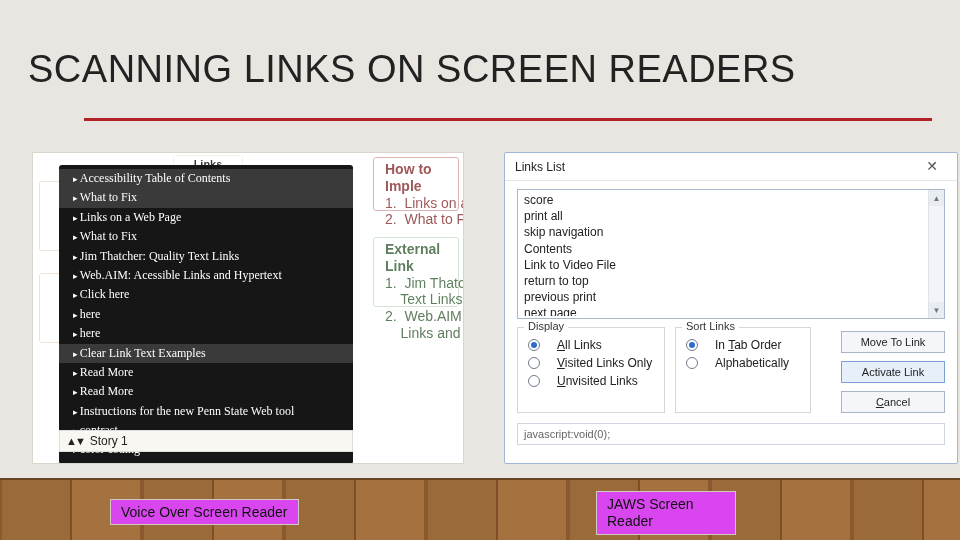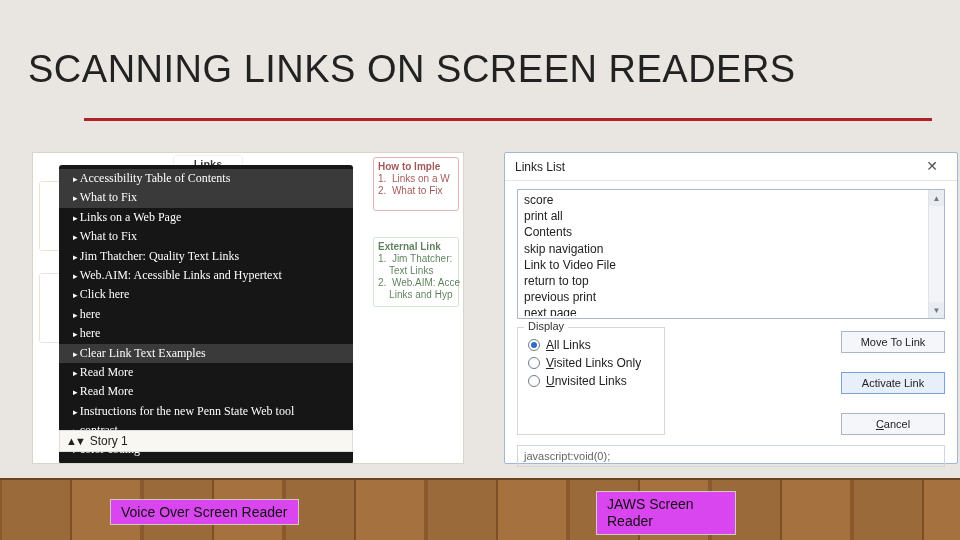--- a/index.html
+++ b/index.html
@@ -36,21 +36,21 @@
     position: absolute; inset: 0;
     filter: saturate(.6) brightness(1.08);
   }
   .vo-bg .title-chip {
     position: absolute; top: 2px; left: 140px; width: 70px; height: 18px;
     background: #fff; border: 1px solid #e2dfd7; border-radius: 3px;
     font-size: 11px; font-weight: 700; color: #333; text-align: center; line-height: 16px;
   }
   .vo-bg .box {
     position: absolute; border: 1px solid #e2d0b8; border-radius: 3px;
-    font-size: 10px; color: #a38960; padding: 3px 4px; line-height: 1.2;
+    font-size: 14px; color: #a38960; padding: 3px 11px; line-height: 1.2;
   }
   .vo-bg .red { border-color: #e59f9f; background: #fdecec; color: #b04a4a; }
   .vo-bg .green { border-color: #b9d8b7; background: #eef7ee; color: #4c7a4a; }
 
   .vo-overlay {
     position: absolute; left: 26px; top: 12px; width: 294px;
     background: #161616; color: #fff; padding: 4px 0; border-radius: 3px;
     font-size: 12px; line-height: 1.45;
   }
   .vo-overlay .row { padding: 1px 10px 1px 14px; white-space: nowrap; cursor: default; font-family: Liberation Serif, serif; }
@@ -99,29 +99,29 @@
   .jaws-list .scrollbar .btn.bot { bottom: 0; }
 
   .jaws-controls { display: flex; gap: 0; }
   .jaws-group {
     flex: 0 0 148px; border: 1px solid #d6d6d6; padding: 6px 10px 8px; margin-right: 10px;
     position: relative;
   }
   .jaws-group > .legend {
     position: absolute; top: -8px; left: 6px; background: #fff; padding: 0 4px; font-size: 11px; color: #333;
   }
-  .jaws-radio { display: flex; align-items: center; gap: 6px; margin: 4px 0; cursor: pointer; }
+  .jaws-radio { display: flex; align-items: center; gap: 17px; margin: 4px 0; cursor: pointer; }
   .jaws-radio .dot {
     width: 12px; height: 12px; border-radius: 50%; border: 1px solid #6f7b8c;
     display: inline-flex; align-items: center; justify-content: center;
   }
   .jaws-radio.sel .dot::after { content: ""; width: 6px; height: 6px; border-radius: 50%; background: #2d6bd1; }
   .jaws-underline { text-decoration: underline; }
 
-  .jaws-buttons { margin-left: auto; display: flex; flex-direction: column; gap: 19px; width: 104px; padding-top: 4px; }
+  .jaws-buttons { margin-left: auto; display: flex; flex-direction: column; gap: 8px; width: 104px; padding-top: 4px; }
   .jaws-btn {
     border: 1px solid #a8b4c7; background: #f4f6fa; height: 22px; font-size: 11px;
     display: flex; align-items: center; justify-content: center; cursor: pointer;
   }
   .jaws-btn.accent { background: #e6effa; border-color: #7aa1d6; }
 
   .jaws-js {
     margin-top: 10px; border: 1px solid #cfd6df; height: 22px; padding: 0 6px;
     display: flex; align-items: center; color: #666; font-size: 11px;
   }
@@ -188,22 +188,22 @@
 <div class="jaws">
   <div class="jaws-titlebar">
     <span>Links List</span>
     <div class="jaws-close">✕</div>
   </div>
   <div class="jaws-body">
     <div class="jaws-list">
       <div class="scroll">
         <div class="item">score</div>
         <div class="item">print all</div>
+        <div class="item">skip navigation</div>
         <div class="item">Contents</div>
-        <div class="item">skip navigation</div>
         <div class="item">Link to Video File</div>
         <div class="item">return to top</div>
         <div class="item">previous print</div>
         <div class="item">next page</div>
       </div>
       <div class="scrollbar">
         <div class="btn top">▲</div>
         <div class="btn bot">▼</div>
       </div>
     </div>
@@ -218,20 +218,31 @@
         <div class="jaws-radio">
           <span class="dot"></span>
           <span><span class="jaws-underline">V</span>isited Links Only</span>
         </div>
         <div class="jaws-radio">
           <span class="dot"></span>
           <span><span class="jaws-underline">U</span>nvisited Links</span>
         </div>
       </div>
 
+      <div class="jaws-group" style="flex:0 0 136px;">
+        <div class="legend">Sort Links</div>
+        <div class="jaws-radio sel">
+          <span class="dot"></span>
+          <span>In <span class="jaws-underline">T</span>ab Order</span>
+        </div>
+        <div class="jaws-radio">
+          <span class="dot"></span>
+          <span>Alphabetically</span>
+        </div>
+      </div>
 
       <div class="jaws-buttons">
         <div class="jaws-btn">Move To Link</div>
         <div class="jaws-btn accent">Activate Link</div>
         <div class="jaws-btn">
           <span><span class="jaws-underline">C</span>ancel</span>
         </div>
       </div>
     </div>
 

